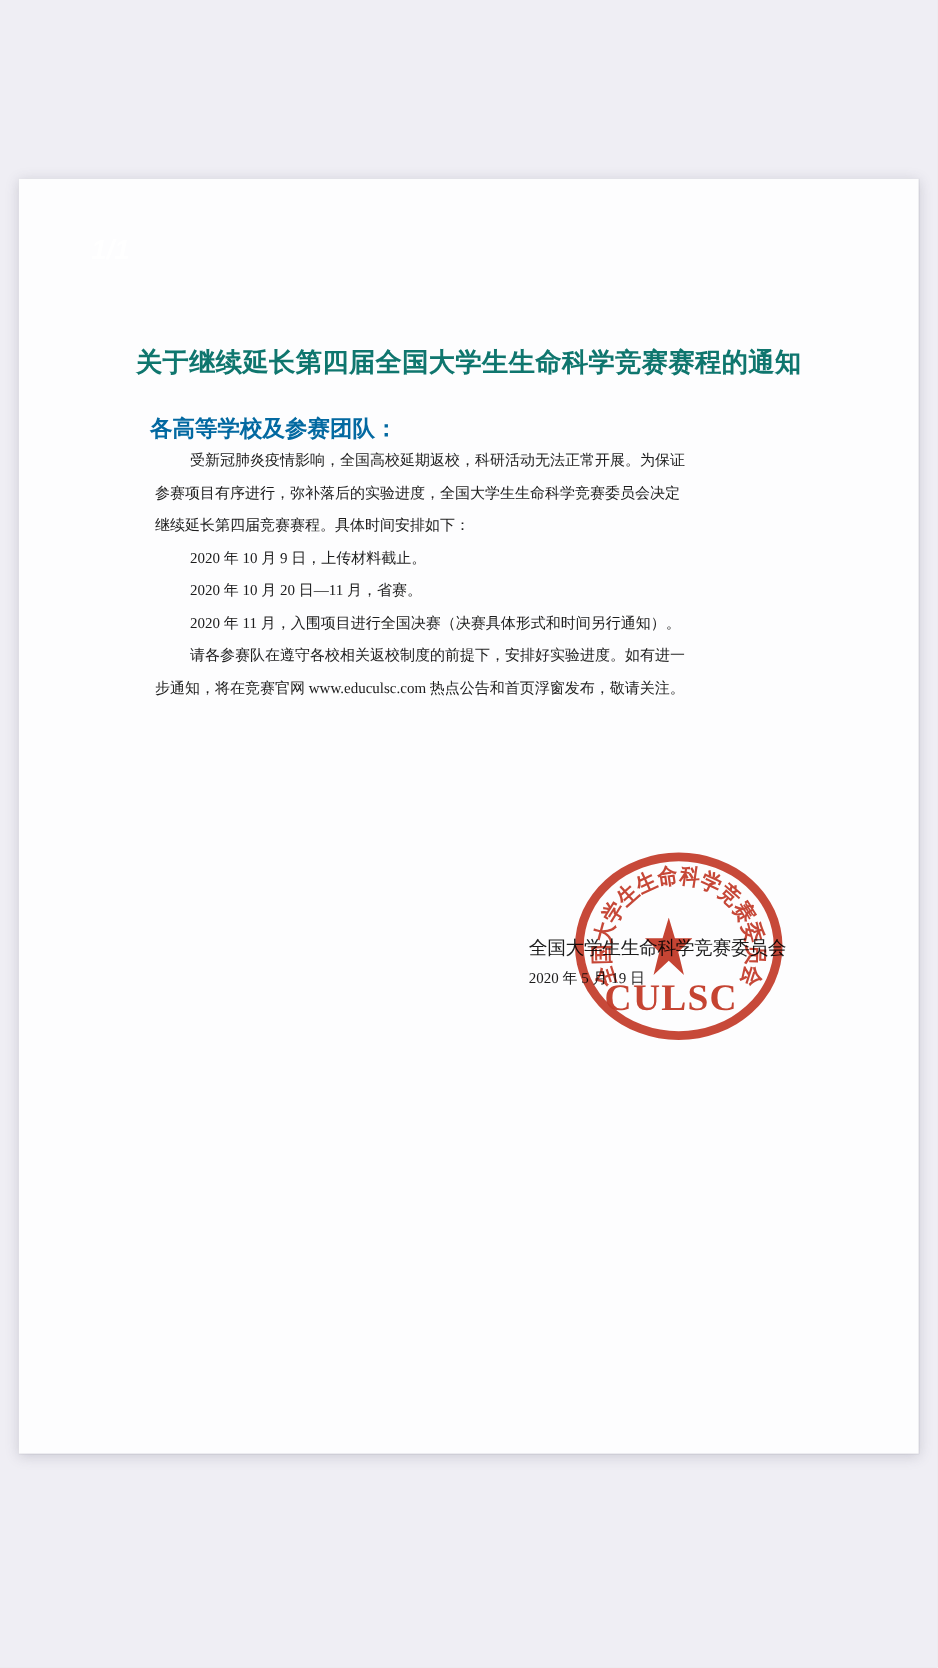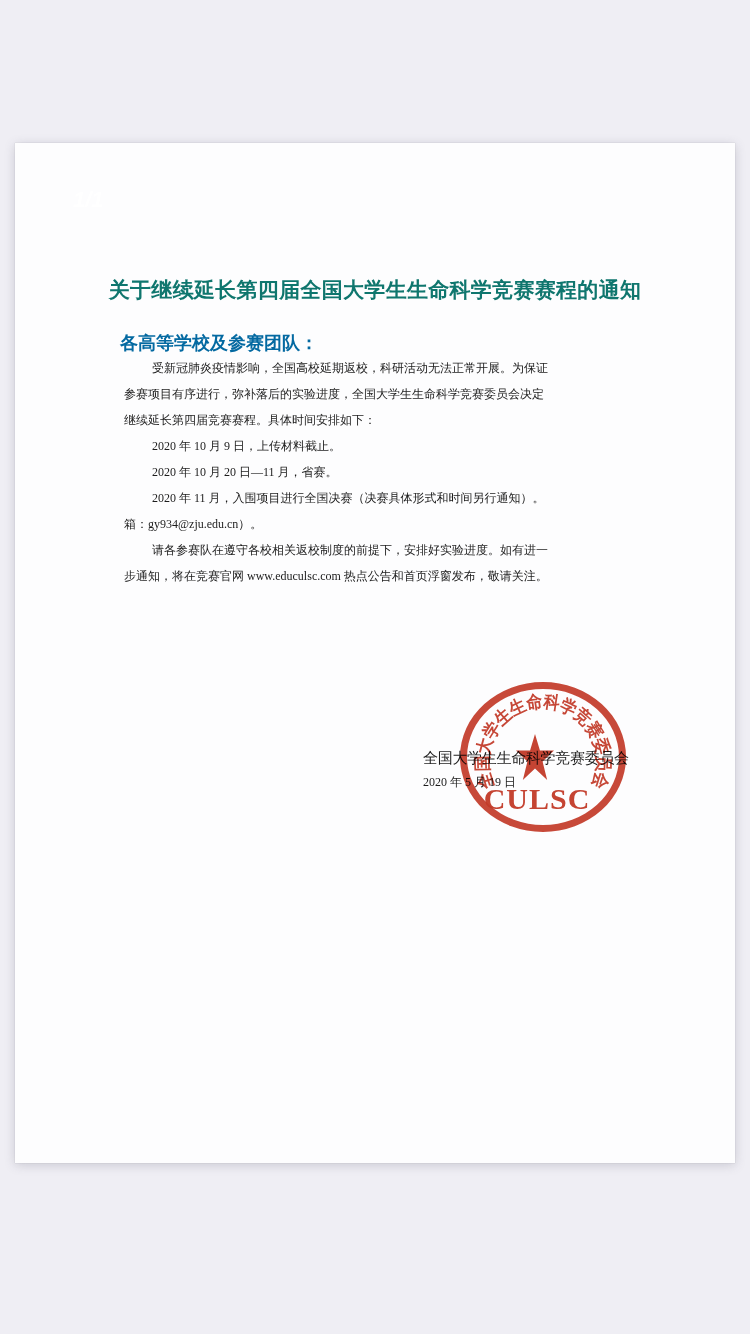--- a/index.html
+++ b/index.html
@@ -152,21 +152,20 @@
 
     <div class="salutation">各高等学校及参赛团队：</div>
 
     <div class="body-text">
         <div class="line indent">受新冠肺炎疫情影响，全国高校延期返校，科研活动无法正常开展。为保证</div>
         <div class="line">参赛项目有序进行，弥补落后的实验进度，全国大学生生命科学竞赛委员会决定</div>
         <div class="line">继续延长第四届竞赛赛程。具体时间安排如下：</div>
         <div class="line indent">2020 年 10 月 9 日，上传材料截止。</div>
         <div class="line indent">2020 年 10 月 20 日—11 月，省赛。</div>
         <div class="line indent">2020 年 11 月，入围项目进行全国决赛（决赛具体形式和时间另行通知）。</div>
-        <div class="line">箱：gy934@zju.edu.cn）。</div>
         <div class="line indent">请各参赛队在遵守各校相关返校制度的前提下，安排好实验进度。如有进一</div>
         <div class="line">步通知，将在竞赛官网 www.educulsc.com 热点公告和首页浮窗发布，敬请关注。</div>
       </div>
 
     <div class="sig-org">全国大学生生命科学竞赛委员会</div>
 
     <div class="sig-date">2020 年 5 月 19 日</div>
 
     <div class="seal">
       <div class="seal-ring"></div>

